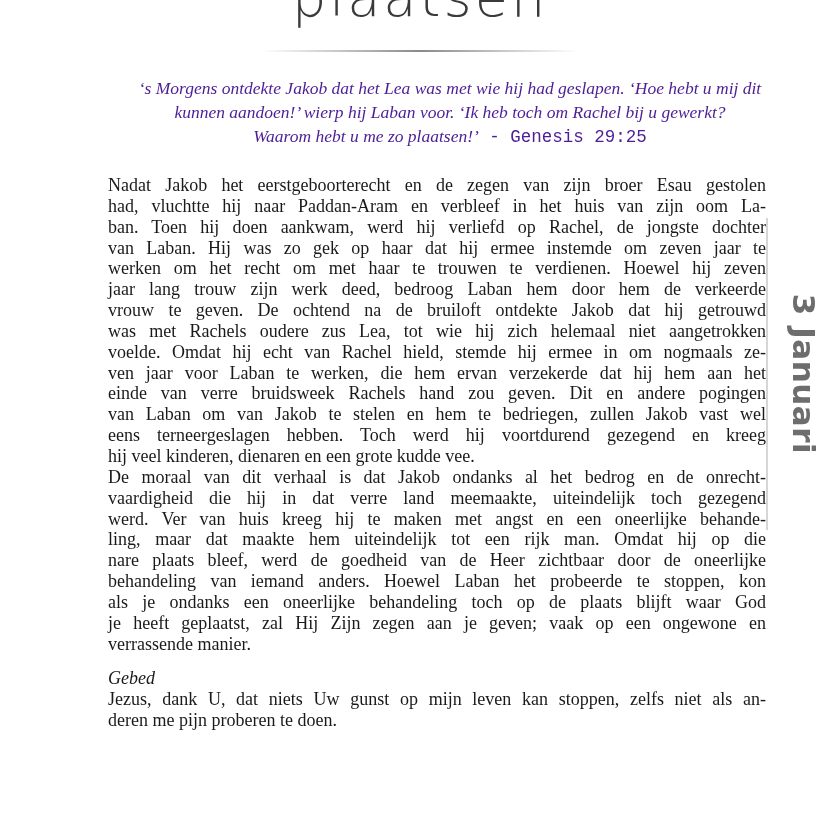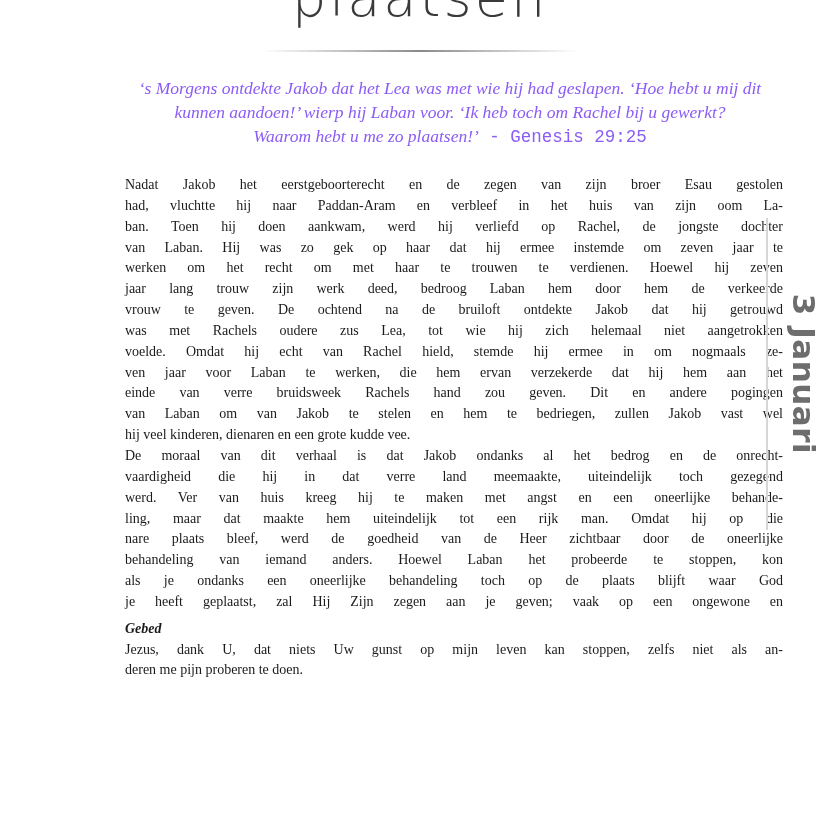--- a/index.html
+++ b/index.html
@@ -14,36 +14,36 @@
     }
     .title span { font-weight: 100; }
 
     .rule {
       position: absolute; left: 262px; top: 50px; width: 316px; height: 2px;
       background: linear-gradient(to right, rgba(255,255,255,0) 0%, #8a8a8a 50%, rgba(255,255,255,0) 100%);
     }
 
     .quote {
       position: absolute; left: 120px; top: 76px; width: 660px;
-      text-align: center; font-style: italic; font-size: 17.5px; line-height: 24px; color: #8b5cf6;
+      text-align: center; font-style: italic; font-size: 17.5px; line-height: 24px; color: #4c1d95;
     }
     .quote .ref { font-style: normal; font-family: Liberation Mono, monospace; }
 
     .body-text {
-      position: absolute; left: 125px; top: 175px; width: 658px;
-      font-size: 14px; line-height: 20.85px; color: #1a1a1a;
+      position: absolute; left: 108px; top: 175px; width: 658px;
+      font-size: 18px; line-height: 20.85px; color: #1a1a1a;
     }
     .line {
       display: block; text-align: justify; text-align-last: justify; white-space: nowrap;
       height: 20.85px; overflow: visible;
     }
     .line.last { text-align-last: left; }
 
     .heading-gebed {
-      display: block; font-style: italic; font-weight: bold; height: 20.85px; margin-top: 6px;
+      display: block; font-style: italic; font-weight: normal; height: 20.85px; margin-top: 14px;
     }
 
     .date-tab {
       position: absolute; left: 766px; top: 218px; width: 74px; height: 312px;
       border-left: 2px solid #d6d6d6;
     }
     .date-label {
       position: absolute; left: 50%; top: 50%;
       transform: translate(-50%, -50%) rotate(90deg);
       white-space: nowrap;
@@ -70,31 +70,33 @@
     <span class="line">ban. Toen hij doen aankwam, werd hij verliefd op Rachel, de jongste dochter</span>
     <span class="line">van Laban. Hij was zo gek op haar dat hij ermee instemde om zeven jaar te</span>
     <span class="line">werken om het recht om met haar te trouwen te verdienen. Hoewel hij zeven</span>
     <span class="line">jaar lang trouw zijn werk deed, bedroog Laban hem door hem de verkeerde</span>
     <span class="line">vrouw te geven. De ochtend na de bruiloft ontdekte Jakob dat hij getrouwd</span>
     <span class="line">was met Rachels oudere zus Lea, tot wie hij zich helemaal niet aangetrokken</span>
     <span class="line">voelde. Omdat hij echt van Rachel hield, stemde hij ermee in om nogmaals ze-</span>
     <span class="line">ven jaar voor Laban te werken, die hem ervan verzekerde dat hij hem aan het</span>
     <span class="line">einde van verre bruidsweek Rachels hand zou geven. Dit en andere pogingen</span>
     <span class="line">van Laban om van Jakob te stelen en hem te bedriegen, zullen Jakob vast wel</span>
+    <span class="line">eens terneergeslagen hebben. Toch werd hij voortdurend gezegend en kreeg</span>
     <span class="line last">hij veel kinderen, dienaren en een grote kudde vee.</span>
   </div>
   <div>
     <span class="line">De moraal van dit verhaal is dat Jakob ondanks al het bedrog en de onrecht-</span>
     <span class="line">vaardigheid die hij in dat verre land meemaakte, uiteindelijk toch gezegend</span>
     <span class="line">werd. Ver van huis kreeg hij te maken met angst en een oneerlijke behande-</span>
     <span class="line">ling, maar dat maakte hem uiteindelijk tot een rijk man. Omdat hij op die</span>
     <span class="line">nare plaats bleef, werd de goedheid van de Heer zichtbaar door de oneerlijke</span>
     <span class="line">behandeling van iemand anders. Hoewel Laban het probeerde te stoppen, kon</span>
     <span class="line">als je ondanks een oneerlijke behandeling toch op de plaats blijft waar God</span>
     <span class="line">je heeft geplaatst, zal Hij Zijn zegen aan je geven; vaak op een ongewone en</span>
+    <span class="line last">verrassende manier.</span>
   </div>
   <div>
     <span class="heading-gebed">Gebed</span>
     <span class="line">Jezus, dank U, dat niets Uw gunst op mijn leven kan stoppen, zelfs niet als an-</span>
     <span class="line last">deren me pijn proberen te doen.</span>
   </div>
 </div>
 
 <div class="date-tab">
   <div class="date-label">3 Januari</div>

